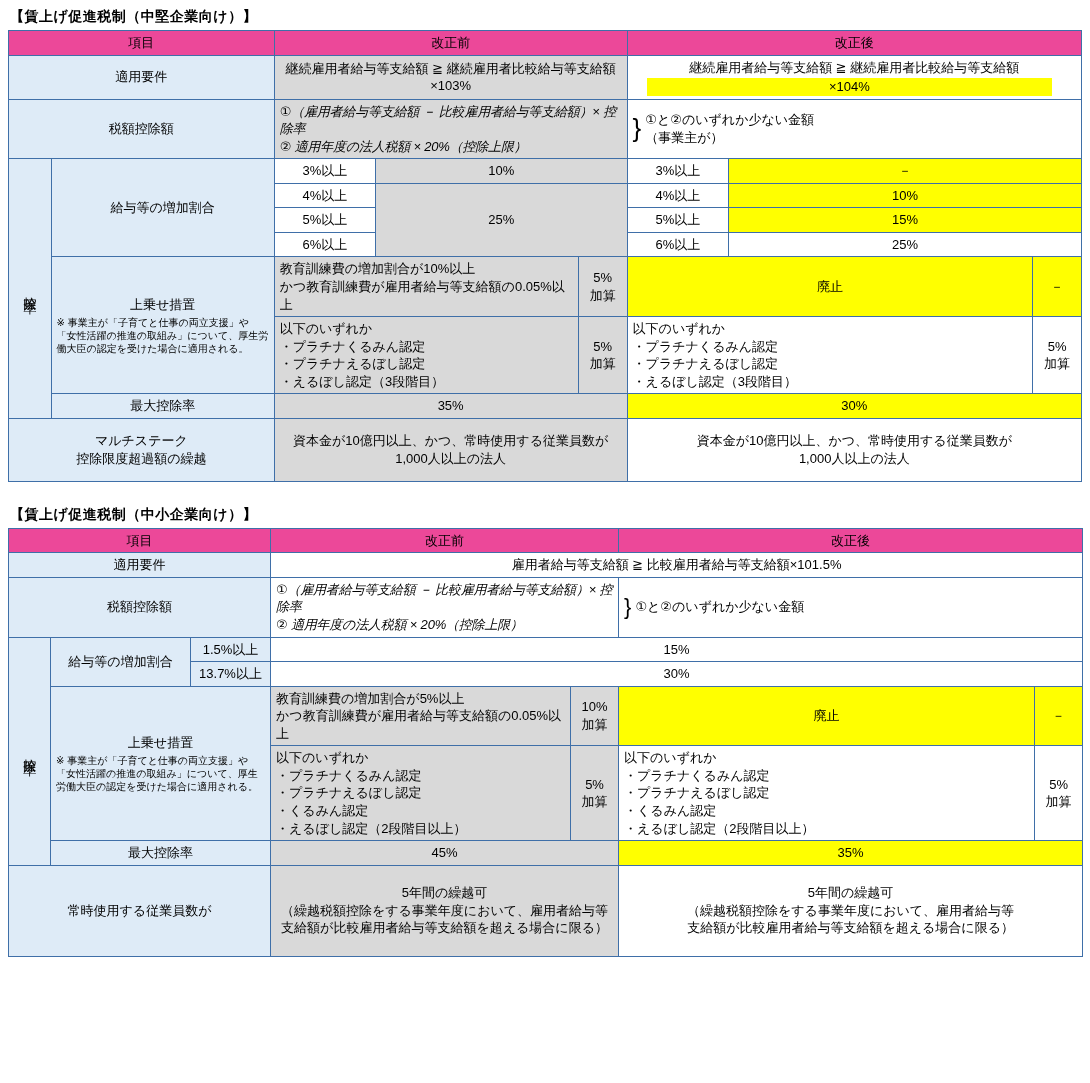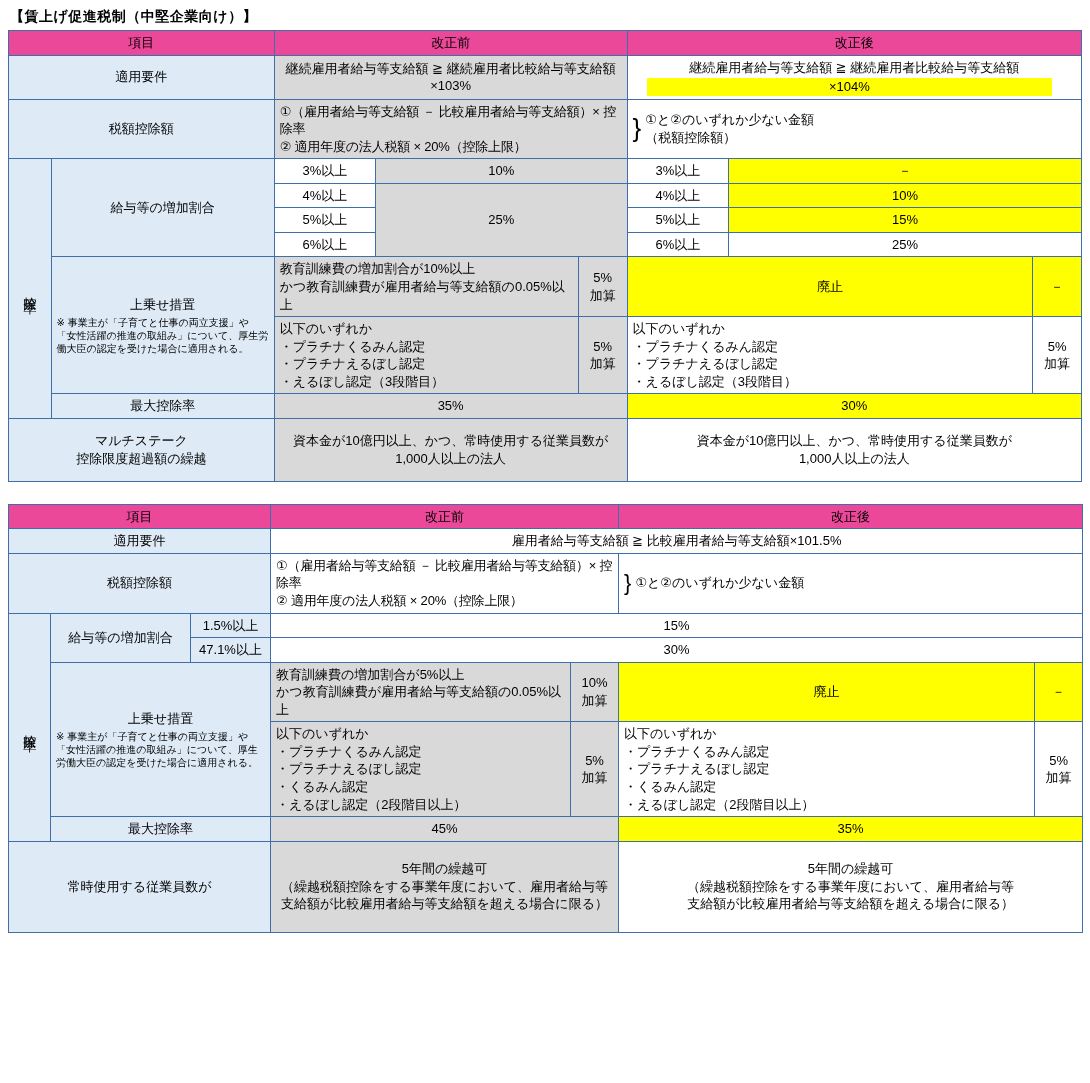--- a/index.html
+++ b/index.html
@@ -58,21 +58,21 @@
     line-height:1.3;
     display:block;
     margin-top:3px;
     text-align:left;
   }
   .brace{
     text-align:left;
     white-space:nowrap;
   }
   .spacer{height:22px;}
-  .tight{letter-spacing:-0.2px;}
+  .tight{letter-spacing:-0.2px;font-style:italic;}
 </style>
 </head>
 <body>
 
 <div class="page">
 
   <div class="section-title">【賃上げ促進税制（中堅企業向け）】</div>
 
   <table class="grid">
     <colgroup>
@@ -110,21 +110,21 @@
       <td class="lbl" colspan="3">税額控除額</td>
       <td class="old l" colspan="3">
         <div class="tight">①（雇用者給与等支給額 － 比較雇用者給与等支給額）× 控除率</div>
         <div class="tight">② 適用年度の法人税額 × 20%（控除上限）</div>
       </td>
       <td class="new brace" colspan="3">
         <div style="display:flex;align-items:center;gap:4px;">
           <span style="font-size:26px;line-height:0.9;">}</span>
           <span>
             <span style="display:block;">①と②のいずれか少ない金額</span>
-            <span style="display:block;">（税額控除額）</span>
+            <span style="display:block;">（事業主が）</span>
           </span>
         </div>
       </td>
     </tr>
 
     <tr>
       <td class="lbl-v" rowspan="7">控除率</td>
       <td class="lbl" colspan="2" rowspan="4">給与等の増加割合</td>
       <td class="old-white c">3%以上</td>
       <td class="old c" colspan="2">10%</td>
@@ -188,20 +188,21 @@
       <td class="old c" colspan="3" style="white-space:pre-line;">資本金が10億円以上、かつ、常時使用する従業員数が
 1,000人以上の法人</td>
       <td class="new c" colspan="3" style="white-space:pre-line;">資本金が10億円以上、かつ、常時使用する従業員数が
 1,000人以上の法人</td>
     </tr>
   </tbody>
     </table>
 
   <div class="spacer"></div>
 
+  <div class="section-title">【賃上げ促進税制（中小企業向け）】</div>
 
   <table class="grid">
     <colgroup>
       <col style="width:42px">
         <col style="width:140px">
         <col style="width:80px">
       <col style="width:240px">
         <col style="width:60px">
         <col style="width:48px">
       <col style="width:300px">
@@ -235,21 +236,21 @@
       </td>
     </tr>
 
     <tr>
       <td class="lbl-v" rowspan="5">控除率</td>
       <td class="lbl" rowspan="2">給与等の増加割合</td>
       <td class="lbl c">1.5%以上</td>
       <td class="new c" colspan="6">15%</td>
     </tr>
     <tr>
-      <td class="lbl c">47.1%以上</td>
+      <td class="lbl c">13.7%以上</td>
       <td class="new c" colspan="6">30%</td>
     </tr>
 
     <tr>
       <td class="lbl" colspan="2" rowspan="2">
         <div>上乗せ措置</div>
         <div class="note">※ 事業主が「子育てと仕事の両立支援」や「女性活躍の推進の取組み」について、厚生労働大臣の認定を受けた場合に適用される。</div>
       </td>
       <td class="old l" colspan="2" style="white-space:pre-line;">教育訓練費の増加割合が5%以上
 かつ教育訓練費が雇用者給与等支給額の0.05%以上</td>

